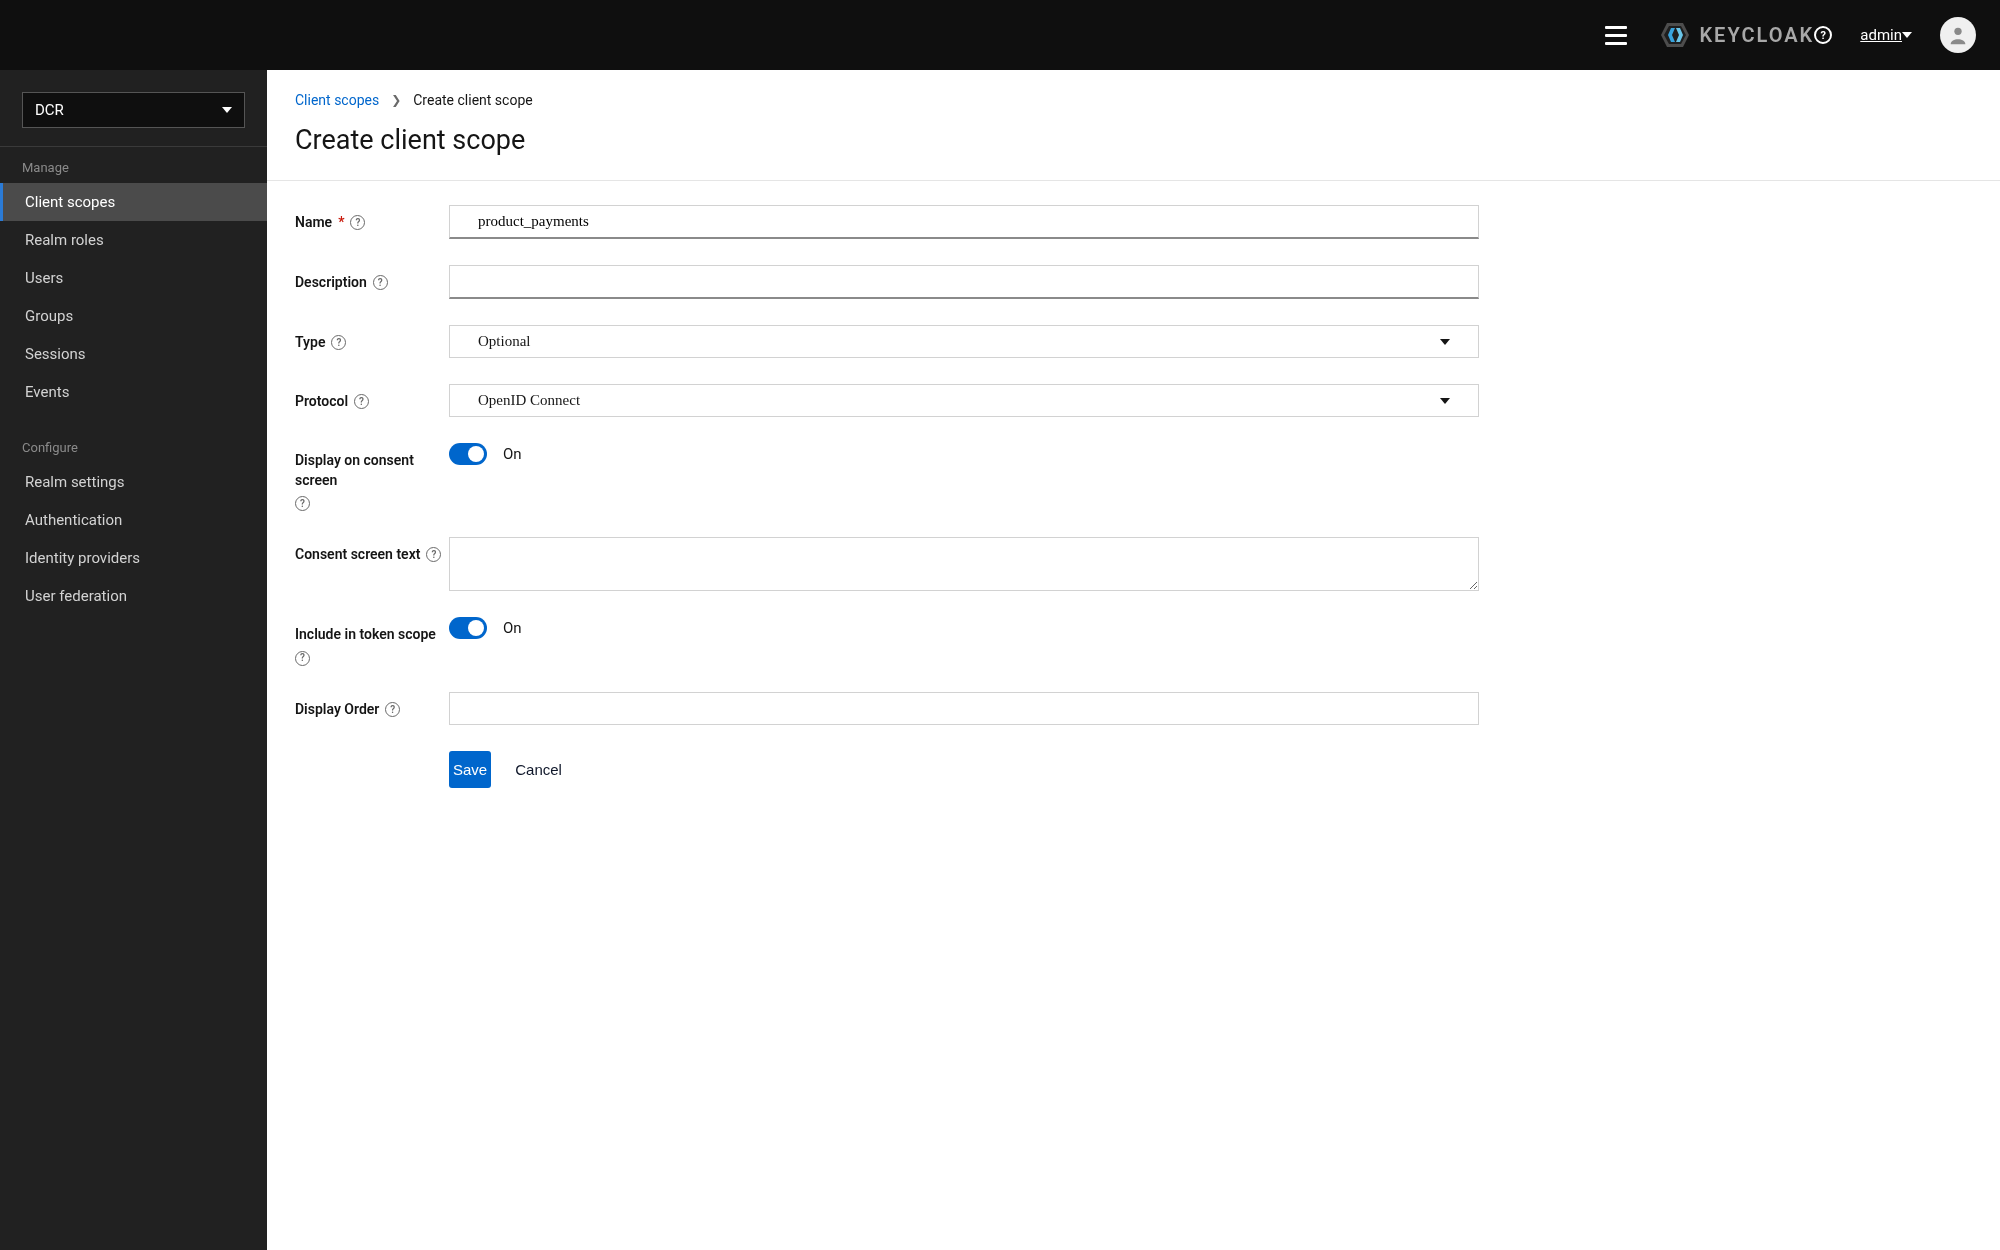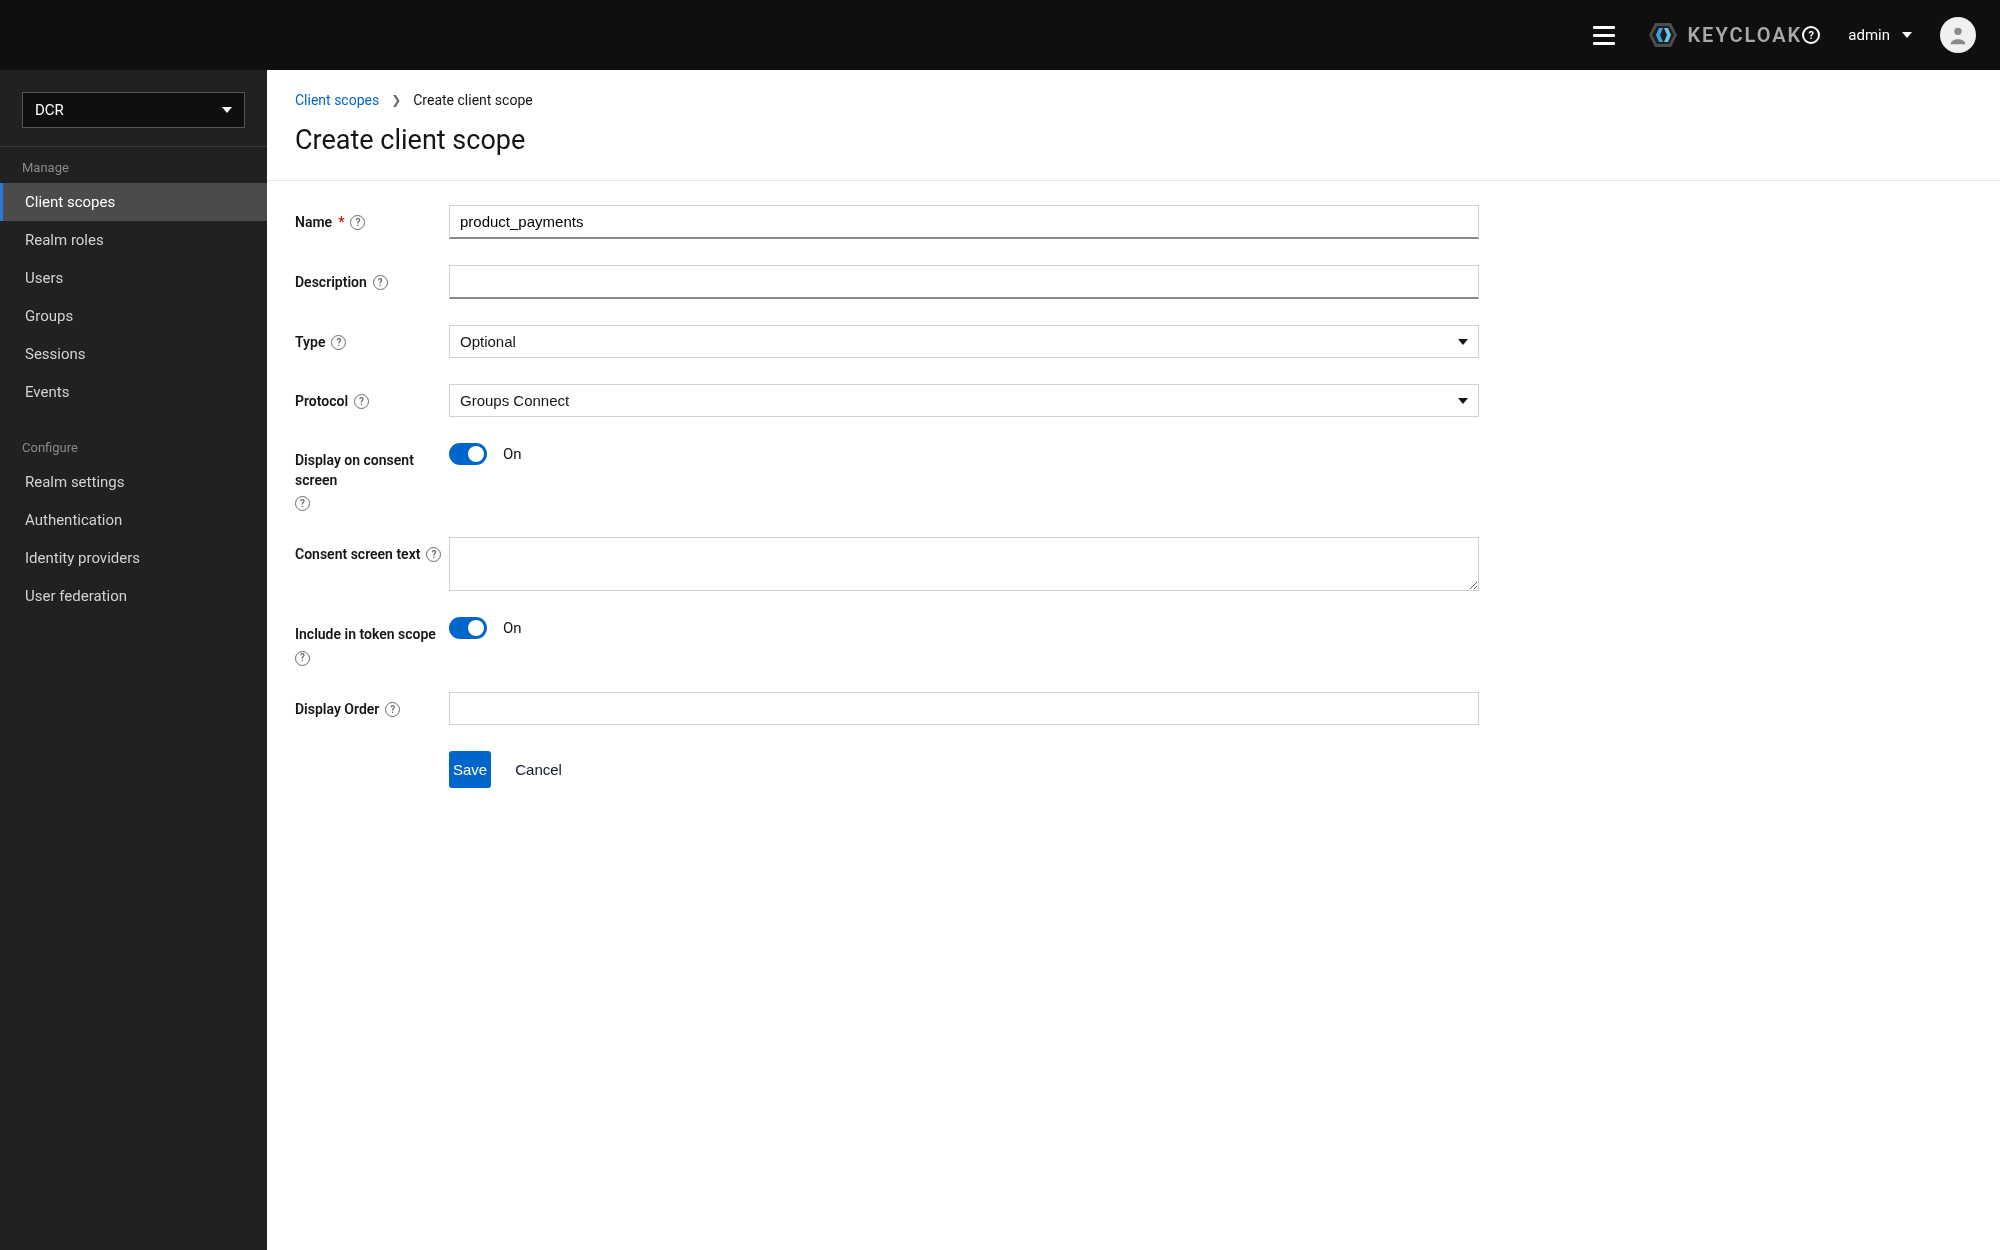--- a/index.html
+++ b/index.html
@@ -18,21 +18,21 @@
     flex-shrink: 0;
   }
   .header-left { display: flex; align-items: center; gap: 28px; }
   .hamburger { display: flex; flex-direction: column; gap: 5px; cursor: pointer; padding: 4px; }
   .hamburger span { display: block; width: 22px; height: 3px; background: #fff; border-radius: 1px; }
   .logo { display: flex; align-items: center; gap: 8px; }
   .logo-mark svg { width: 32px; height: 32px; display: block; }
   .logo-text { font-size: 20px; letter-spacing: 2px; font-weight: 600; color: #a8a8a8; }
   .header-right { display: flex; align-items: center; gap: 28px; }
   .help-circle { width: 18px; height: 18px; border: 2px solid #fff; border-radius: 50%; display: flex; align-items: center; justify-content: center; font-size: 11px; font-weight: bold; cursor: pointer; }
-  .user-menu { display: flex; align-items: center; gap: 12px; cursor: pointer; font-size: 15px; }
+  .user-menu { display: flex; align-items: center; cursor: pointer; font-size: 15px; text-decoration: underline; }
   .caret-down { width: 0; height: 0; border-left: 5px solid transparent; border-right: 5px solid transparent; border-top: 6px solid #fff; }
   .avatar { width: 36px; height: 36px; border-radius: 50%; background: #f0f0f0; display: flex; align-items: center; justify-content: center; cursor: pointer; }
   .avatar svg { width: 22px; height: 22px; fill: #8a8a8a; }
 
   
   .body { flex: 1; display: flex; min-height: 0; }
 
   
   .sidebar {
     width: 267px;
@@ -129,23 +129,23 @@
     font-size: 10px;
     color: #6a6a6a;
     cursor: help;
     flex-shrink: 0;
   }
   .form-control-wrap { flex: 1; display: flex; align-items: center; gap: 16px; }
   .form-input, .form-select, .form-textarea {
     width: 100%;
     border: 1px solid #d2d2d2;
     border-bottom: 2px solid #8a8a8a;
-    padding: 7px 10px;
-    font-size: 15px;
-    font-family: Liberation Sans, sans-serif;
+    padding: 7px 28px;
+    font-size: 15px;
+    font-family: Liberation Serif, serif;
     background: #fff;
   }
   .form-select {
     display: flex;
     justify-content: space-between;
     align-items: center;
     cursor: pointer;
     border-bottom: 1px solid #d2d2d2;
   }
   .form-select .caret-down { border-top-color: #151515; }
@@ -298,21 +298,21 @@
         </div>
       </div>
 
       <div class="form-row">
         <div class="form-label">
           <span>Protocol</span>
           <span class="help-inline">?</span>
         </div>
         <div class="form-control-wrap">
           <div class="form-select">
-            <span>Groups Connect</span>
+            <span>OpenID Connect</span>
             <span class="caret-down"></span>
           </div>
         </div>
       </div>
 
       <div class="form-row">
         <div class="form-label">
           <span>Display on consent screen</span>
           <span class="help-inline">?</span>
         </div>

